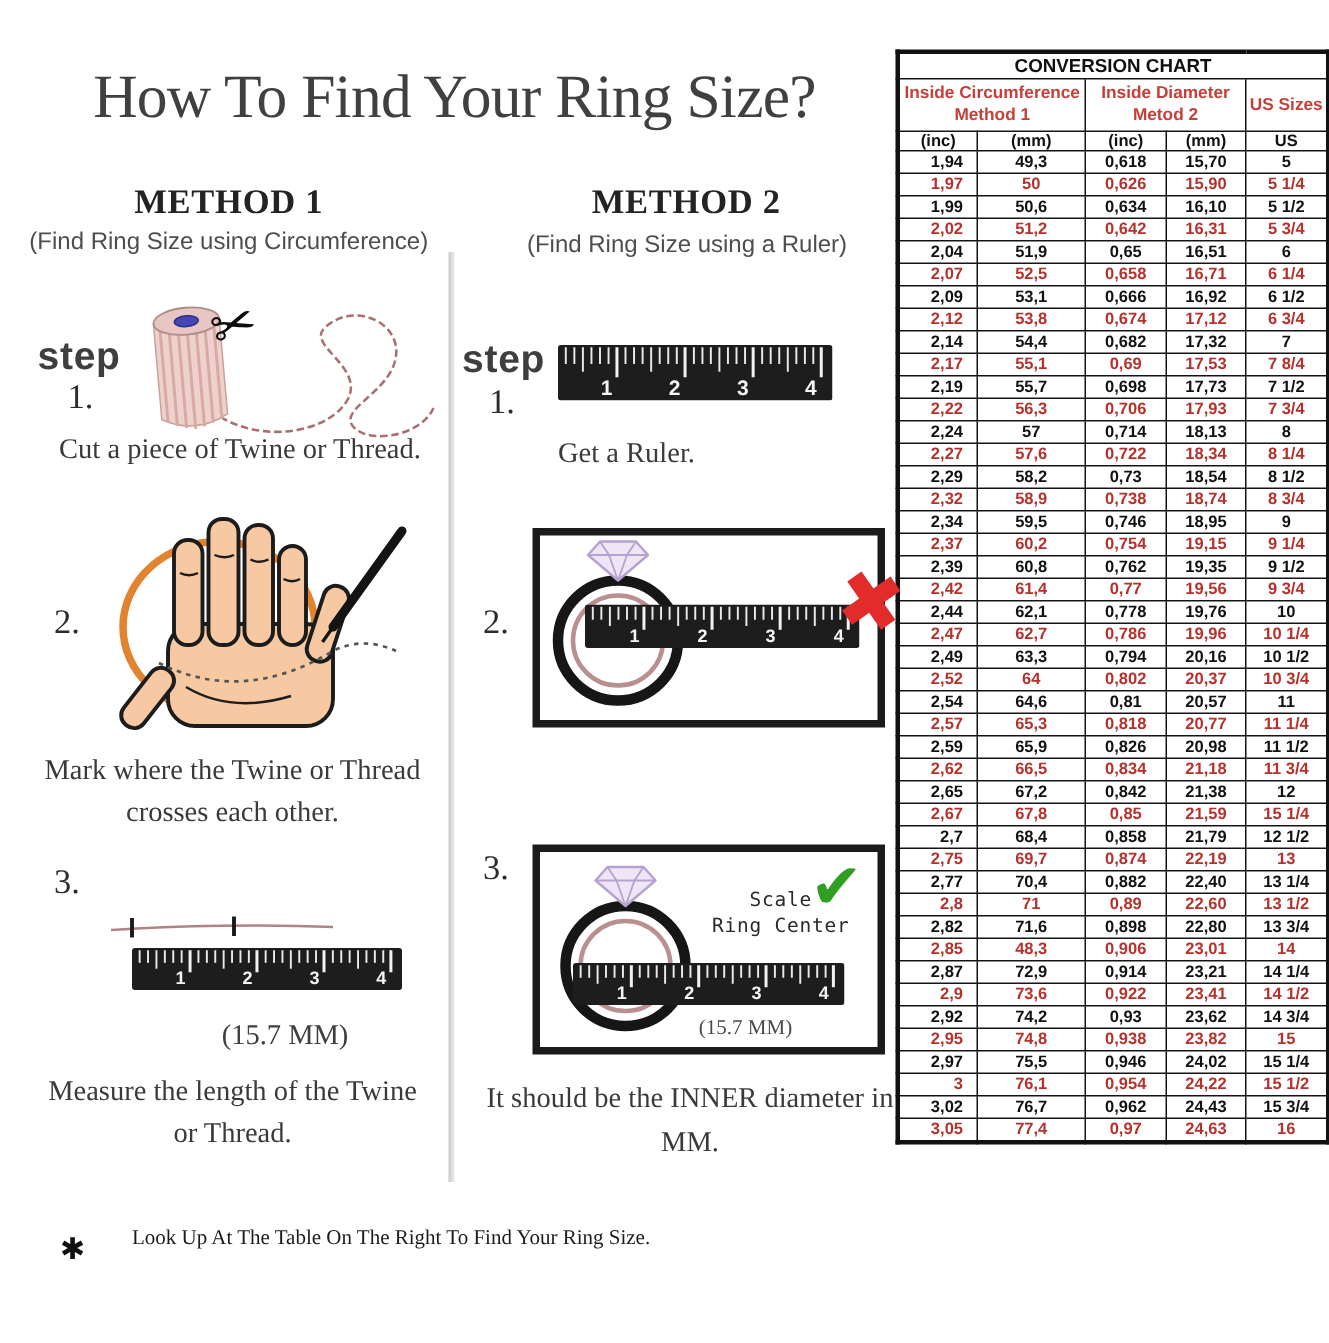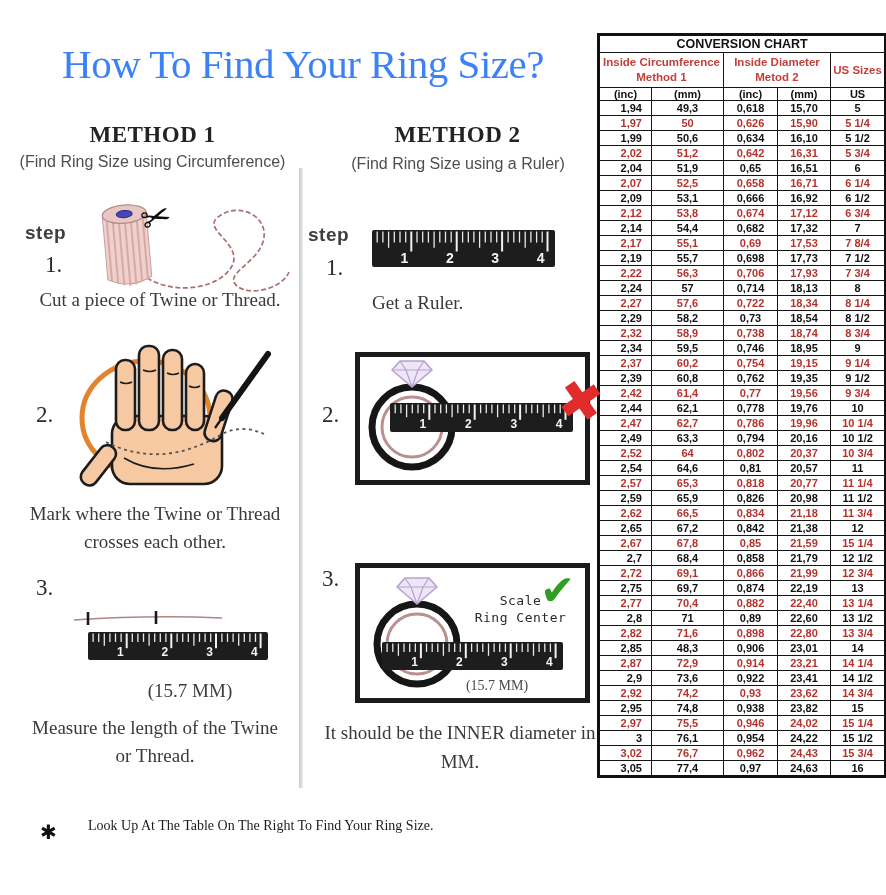--- a/index.html
+++ b/index.html
@@ -1,23 +1,23 @@
 <!DOCTYPE html>
 <html><head>
 <meta charset="utf-8">
 <style>
   html,body{margin:0;padding:0;background:#fff;}
   .page{position:relative;width:886px;height:895px;background:#fff;overflow:hidden;
         font-family:"Liberation Serif",serif;}
   .abs{position:absolute;}
 
-  .title{left:0;top:40px;width:606px;text-align:center;font-size:41px;color:#3b82f6;letter-spacing:-0.5px;}
+  .title{left:0;top:40px;width:606px;text-align:center;font-size:41px;color:#404040;letter-spacing:-0.5px;}
   .m-head{font-size:23px;font-weight:bold;color:#232323;letter-spacing:.5px;text-align:center;}
   .m-sub{font-family:"Liberation Sans",sans-serif;font-size:16px;color:#4e4e4e;text-align:center;}
-  .step{font-family:"Liberation Sans",sans-serif;font-size:19px;font-weight:bold;color:#3e3e3e;letter-spacing:.5px;}
+  .step{font-family:"Liberation Sans",sans-serif;font-size:26px;font-weight:bold;color:#3e3e3e;letter-spacing:.5px;}
   .num{font-size:23px;color:#2c2c2c;}
   .body-text{font-size:19px;color:#3a3a3a;text-align:center;line-height:28px;}
   .measure{font-size:19px;color:#3e3e3e;text-align:center;}
 
   .divider{left:299px;top:168px;width:4px;height:620px;
            background:linear-gradient(90deg,#c9c9c9,#ececec);}
 
   .ring-box{border:5px solid #1b1b1b;background:#fff;}
   #box2{left:355px;top:352px;width:225px;height:123px;}
   #box3{left:355px;top:563px;width:225px;height:130px;}
@@ -552,27 +552,20 @@
           <td class="c4">15 1/4</td>
         </tr>
         <tr>
           <td class="c0">2,7</td>
           <td class="c1">68,4</td>
           <td class="c2">0,858</td>
           <td class="c3">21,79</td>
           <td class="c4">12 1/2</td>
         </tr>
         <tr>
-          <td class="c0">2,72</td>
-          <td class="c1">69,1</td>
-          <td class="c2">0,866</td>
-          <td class="c3">21,99</td>
-          <td class="c4">12 3/4</td>
-        </tr>
-        <tr>
           <td class="c0">2,75</td>
           <td class="c1">69,7</td>
           <td class="c2">0,874</td>
           <td class="c3">22,19</td>
           <td class="c4">13</td>
         </tr>
         <tr>
           <td class="c0">2,77</td>
           <td class="c1">70,4</td>
           <td class="c2">0,882</td>

